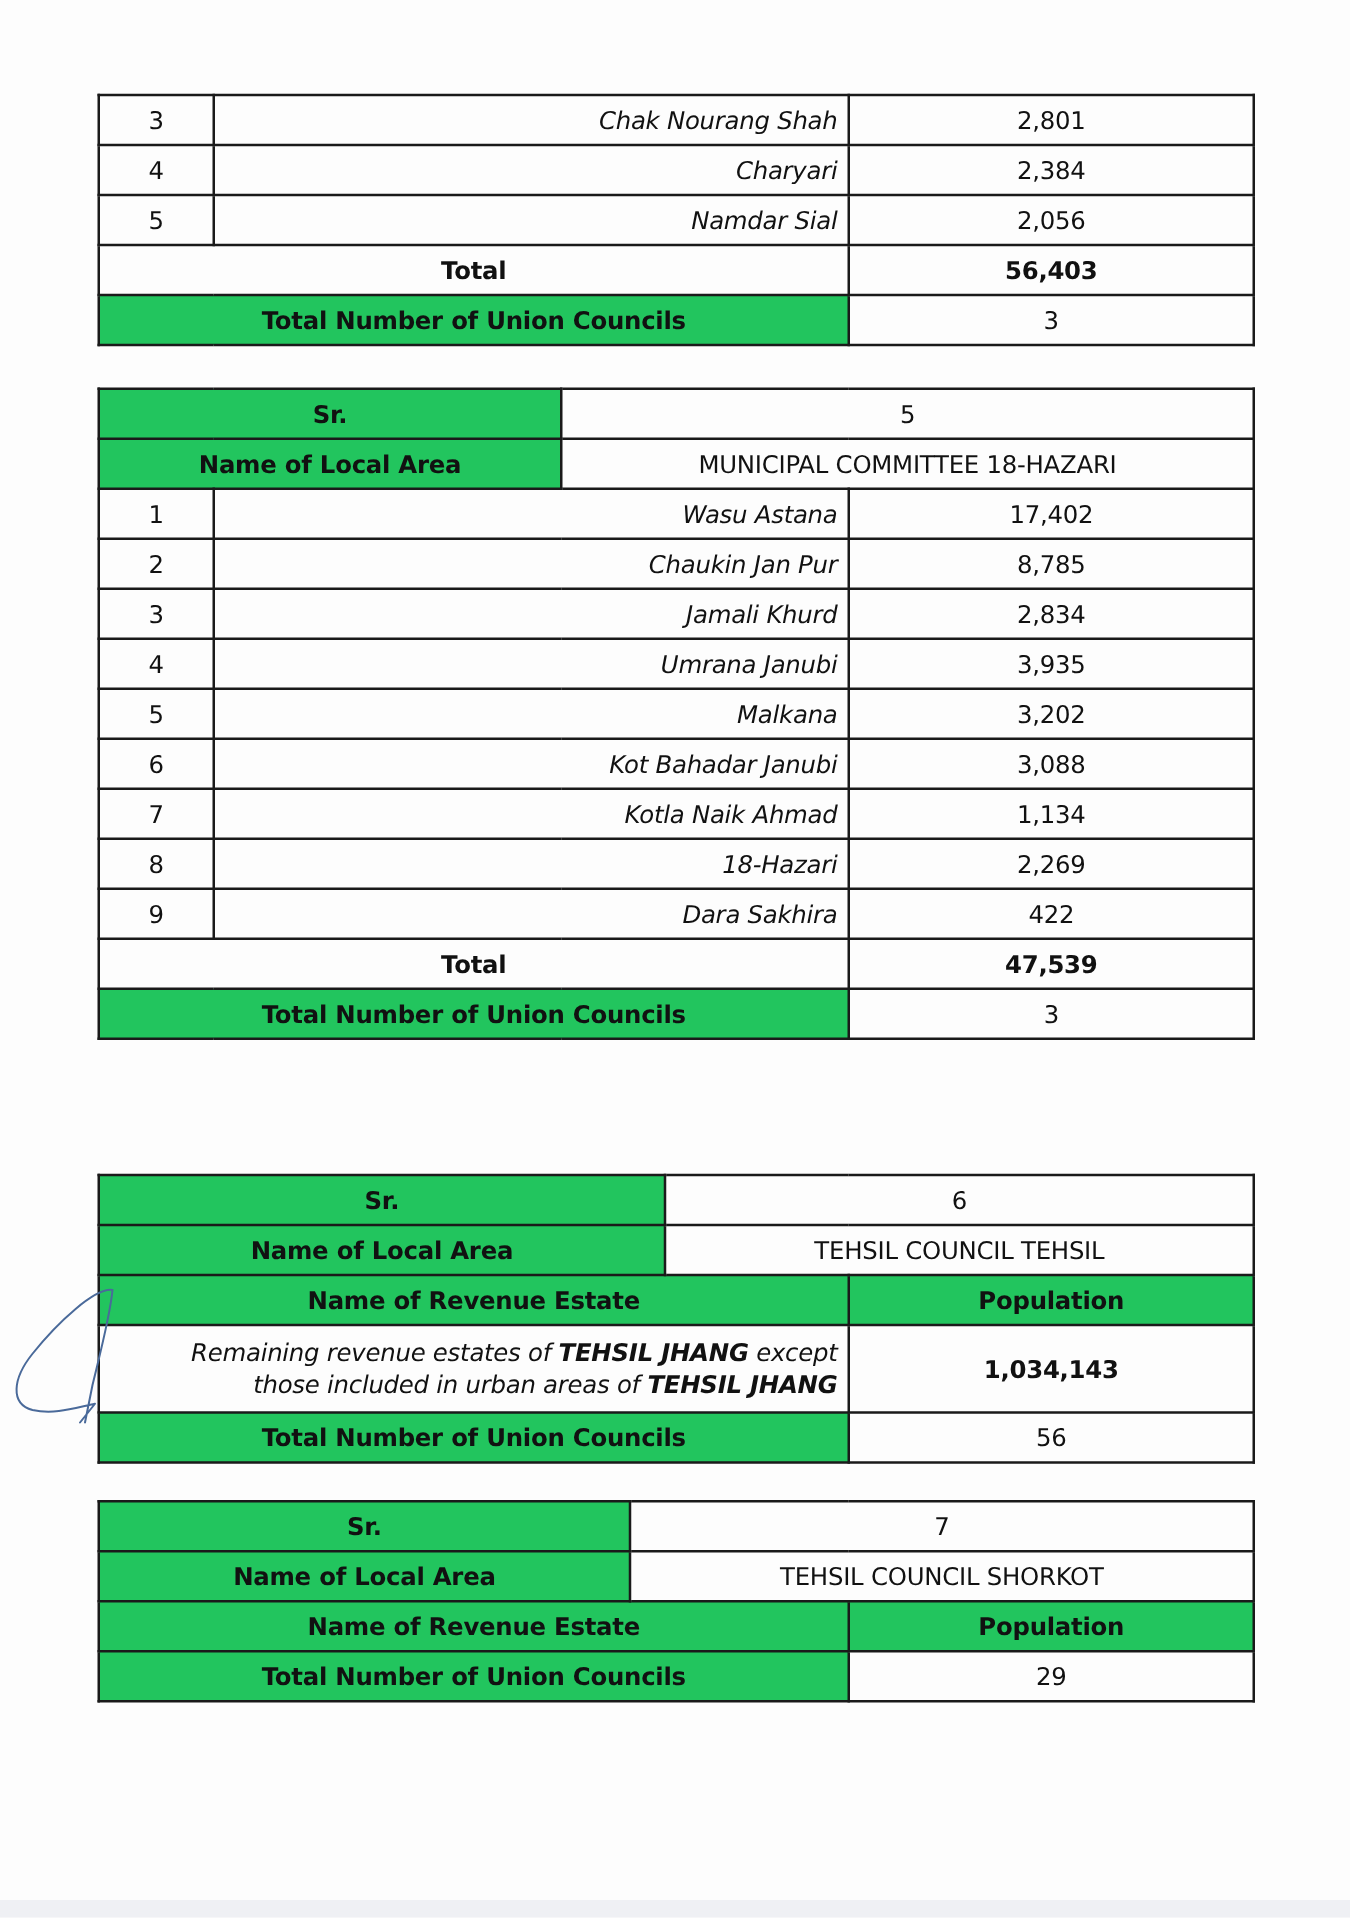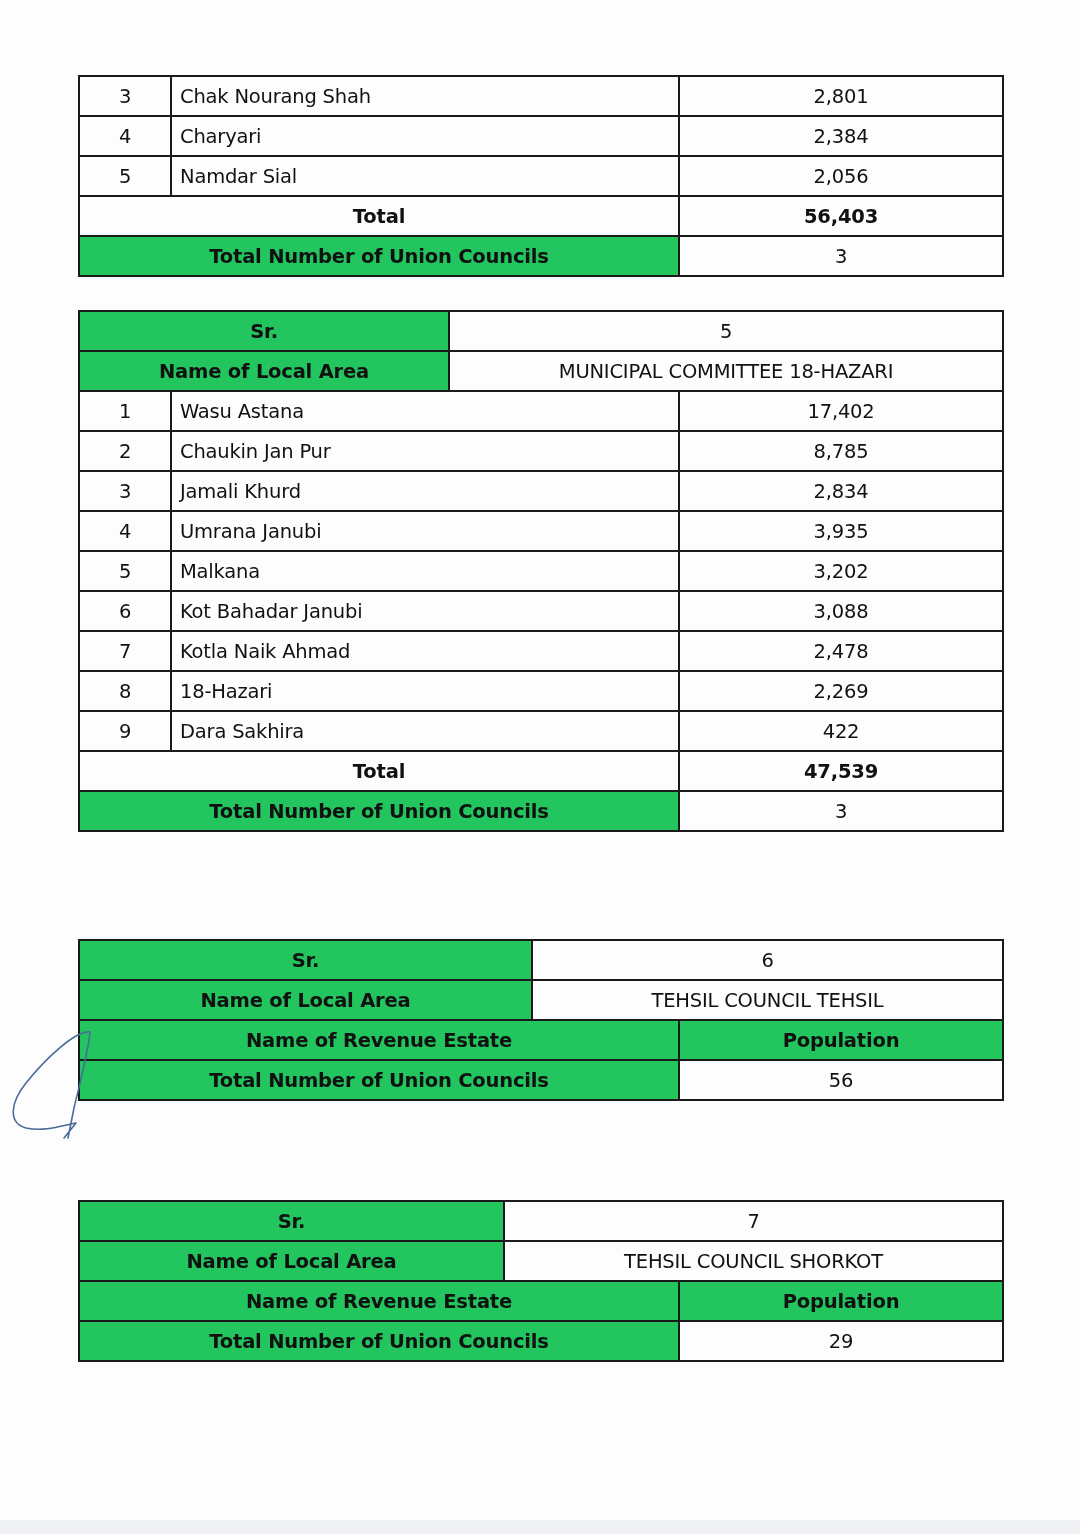--- a/index.html
+++ b/index.html
@@ -16,21 +16,21 @@
   }
   .tbl td {
     border: 2px solid #1a1a1a;
     height: 40px; padding: 0 8px;
     box-sizing: border-box;
     vertical-align: middle;
     white-space: nowrap;
     letter-spacing: -0.2px;
   }
   .c { text-align: center; }
-  .l { text-align: left; }
+  .l { text-align: right; font-style: italic; }
   .b { font-weight: bold; margin-top: 26px; }
   .g { background: #22c55e; }
   .tall td { height: 70px; }
   .multiline { white-space: normal !important; line-height: 25px; padding-left: 8px; }
   .strip { position: absolute; left: 0; top: 1520px; width: 1080px; height: 14px; background: #eff0f4; }
   .sig { position: absolute; left: 6px; top: 1028px; }
 </style>
 </head>
 <body>
 
@@ -109,21 +109,21 @@
     <td class="c">3,202</td>
   </tr>
   <tr>
     <td class="c">6</td>
     <td colspan="2" class="l">Kot Bahadar Janubi</td>
     <td class="c">3,088</td>
   </tr>
   <tr>
     <td class="c">7</td>
     <td colspan="2" class="l">Kotla Naik Ahmad</td>
-    <td class="c">2,478</td>
+    <td class="c">1,134</td>
   </tr>
   <tr>
     <td class="c">8</td>
     <td colspan="2" class="l">18-Hazari</td>
     <td class="c">2,269</td>
   </tr>
   <tr>
     <td class="c">9</td>
     <td colspan="2" class="l">Dara Sakhira</td>
     <td class="c">422</td>
@@ -151,20 +151,24 @@
     <td colspan="2" class="c">6</td>
   </tr>
   <tr>
     <td class="c b g">Name of Local Area</td>
     <td colspan="2" class="c">TEHSIL COUNCIL TEHSIL</td>
   </tr>
   <tr>
     <td colspan="2" class="c b g">Name of Revenue Estate</td>
     <td class="c b g">Population</td>
   </tr>
+  <tr class="tall">
+    <td colspan="2" class="l multiline"><span>Remaining revenue estates of </span><b>TEHSIL JHANG</b><span> except</span><br><span>those included in urban areas of </span><b>TEHSIL JHANG</b></td>
+    <td class="c b">1,034,143</td>
+  </tr>
   <tr>
     <td colspan="2" class="c b g">Total Number of Union Councils</td>
     <td class="c">56</td>
   </tr>
 </tbody>
   </table>
 
 <table class="tbl" style="top:1200px;">
   <colgroup>
       <col style="width:425px">

